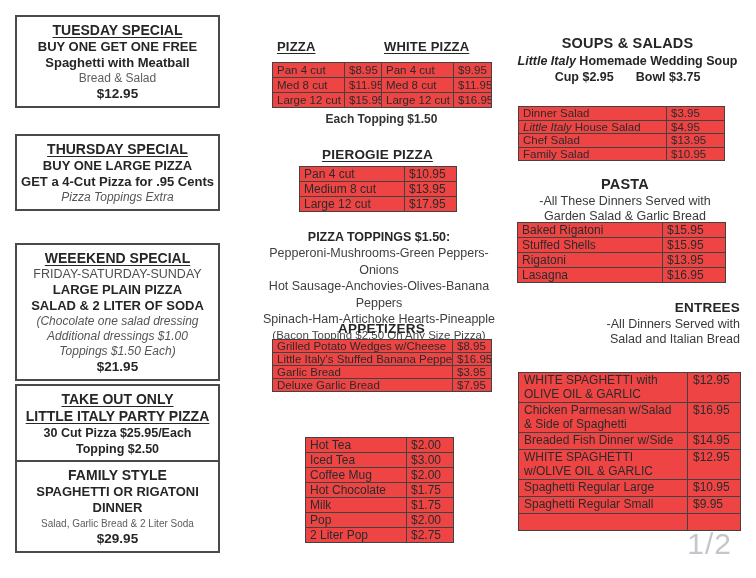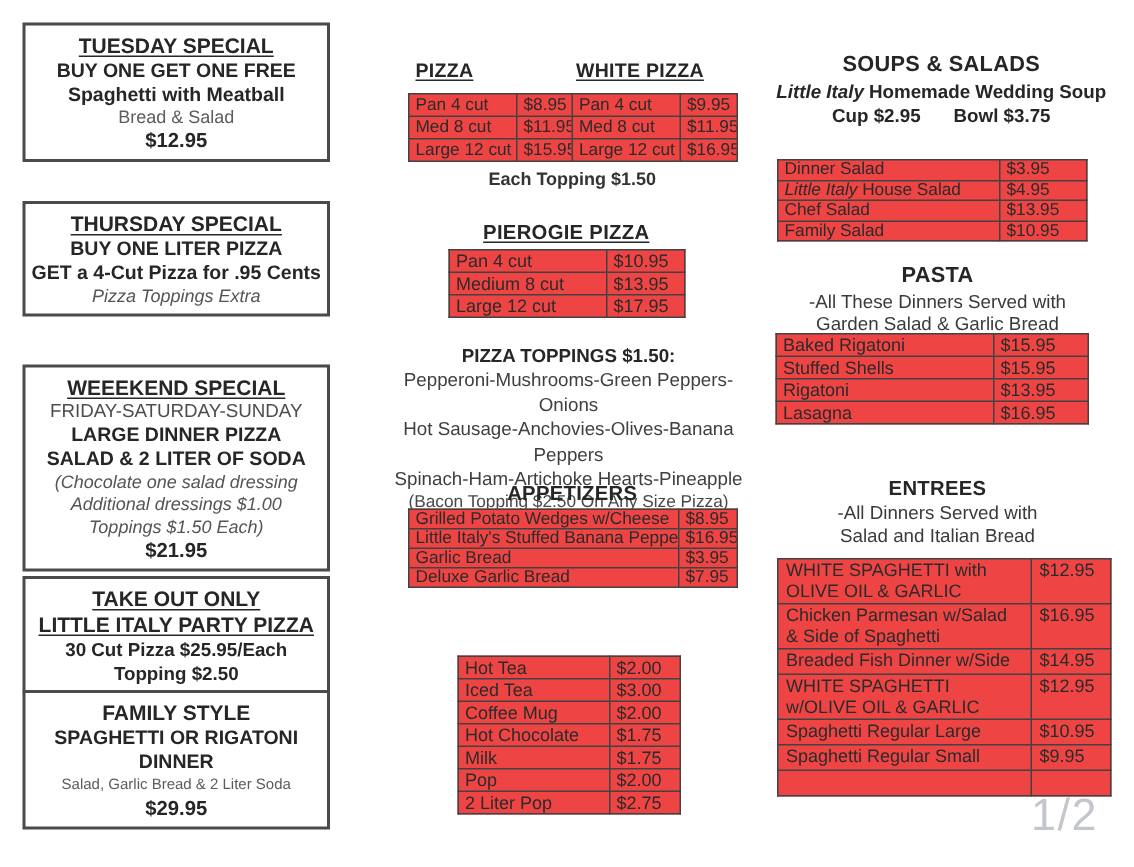--- a/index.html
+++ b/index.html
@@ -50,29 +50,29 @@
   <div class="sbox" style="top:15px;">
     <div class="t">TUESDAY SPECIAL</div>
     <div class="b">BUY ONE GET ONE FREE</div>
     <div class="b">Spaghetti with Meatball</div>
     <div class="m">Bread &amp; Salad</div>
     <div class="p">$12.95</div>
   </div>
 
   <div class="sbox" style="top:134px;">
     <div class="t">THURSDAY SPECIAL</div>
-    <div class="b">BUY ONE LITER PIZZA</div>
+    <div class="b">BUY ONE LARGE PIZZA</div>
     <div class="b">GET a 4-Cut Pizza for .95 Cents</div>
     <div class="i">Pizza Toppings Extra</div>
   </div>
 
   <div class="sbox" style="top:243px;">
     <div class="t">WEEEKEND SPECIAL</div>
     <div class="g">FRIDAY-SATURDAY-SUNDAY</div>
-    <div class="b">LARGE DINNER PIZZA</div>
+    <div class="b">LARGE PLAIN PIZZA</div>
     <div class="b">SALAD &amp; 2 LITER OF SODA</div>
     <div class="i">(Chocolate one salad dressing</div>
     <div class="i">Additional dressings $1.00</div>
     <div class="i">Toppings $1.50 Each)</div>
     <div class="p">$21.95</div>
   </div>
 
   <div class="sbox" style="top:384px;">
     <div class="t">TAKE OUT ONLY</div>
     <div class="t">LITTLE ITALY PARTY PIZZA</div>
@@ -267,21 +267,21 @@
       <td>Rigatoni</td>
       <td>$13.95</td>
     </tr>
     <tr>
       <td>Lasagna</td>
       <td>$16.95</td>
     </tr>
   </tbody>
     </table>
 
-  <div class="abs ctr" style="left:510px; top:318px; width:230px;">
+  <div class="abs ctr" style="left:510px; top:300px; width:230px;text-align:right;">
     <div class="hdr" style="font-size:13.5px;">ENTREES</div>
     <div class="sub" style="margin-top:2px;">-All Dinners Served with</div>
     <div class="sub">Salad and Italian Bread</div>
   </div>
 
   <table class="abs ent-table" style="left:518px; top:372px; width:222px;">
     <colgroup>
         <col style="width:169px">
         <col style="width:53px">
       </colgroup>

